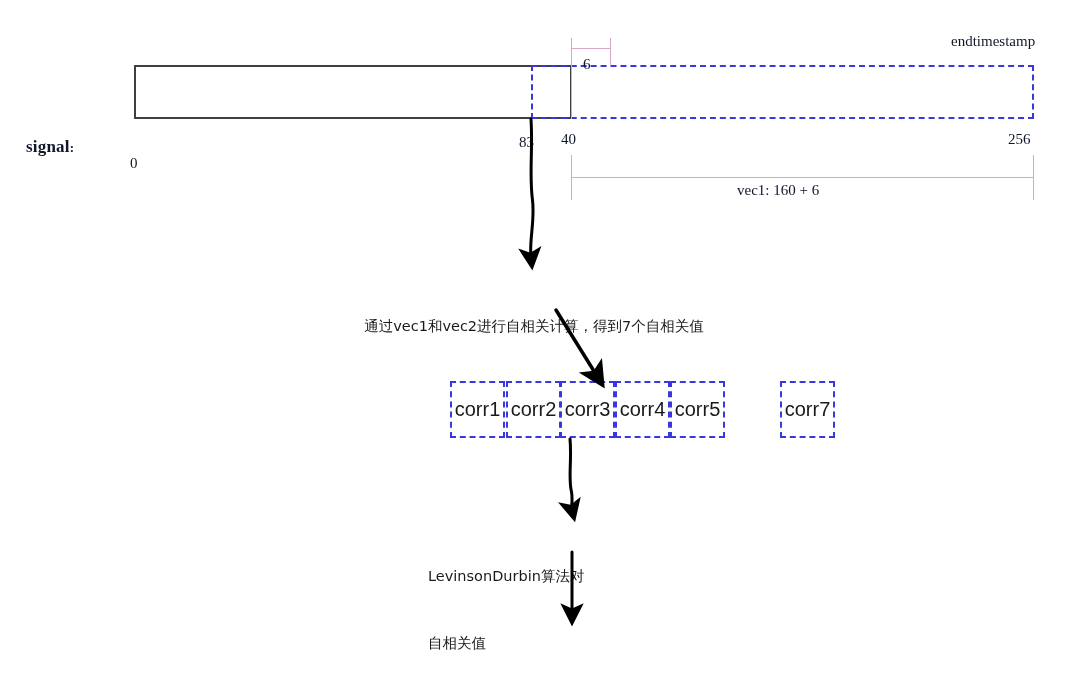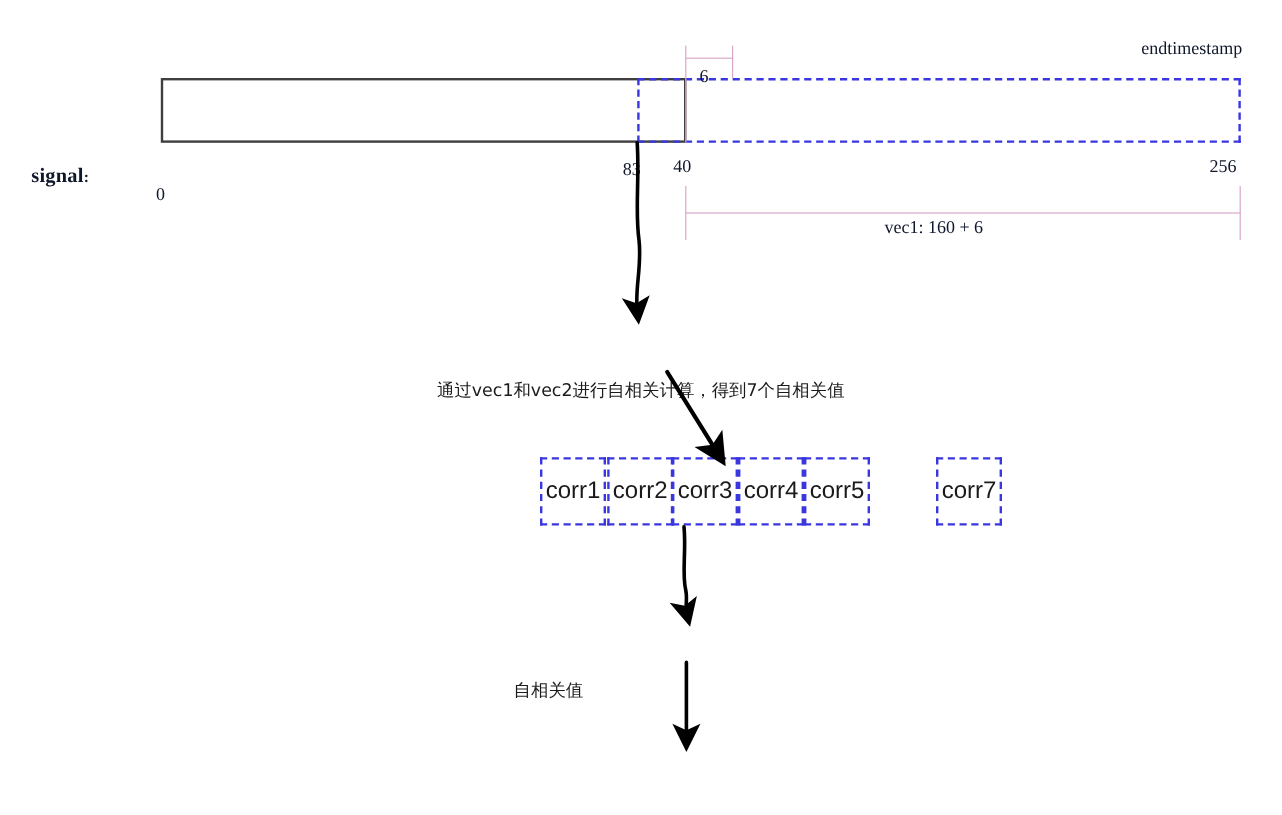--- a/index.html
+++ b/index.html
@@ -141,20 +141,21 @@
     <span>corr4</span>
   </div>
   <div class="corr-cell" style="left:670px; top:381px; width:55px; height:57px;">
     <span>corr5</span>
   </div>
   <div class="corr-cell" style="left:780px; top:381px; width:55px; height:57px;">
     <span>corr7</span>
   </div>
 
   <div class="txtblock cn" style="left:428px; top:520px; width:290px; text-align:left;">
+    <div>LevinsonDurbin算法对</div>
     <div>自相关值</div>
   </div>
 
   <div class="txtblock cn" style="left:380px; top:632px; width:385px;">
     <div>得到输出AR 滤波器系数</div>
   </div>
 
   <svg class="overlay" viewBox="0 0 1068 679">
     <defs>
       <marker id="ah" markerWidth="9" markerHeight="9" refX="4.2" refY="4.5" orient="auto" markerUnits="strokeWidth">

